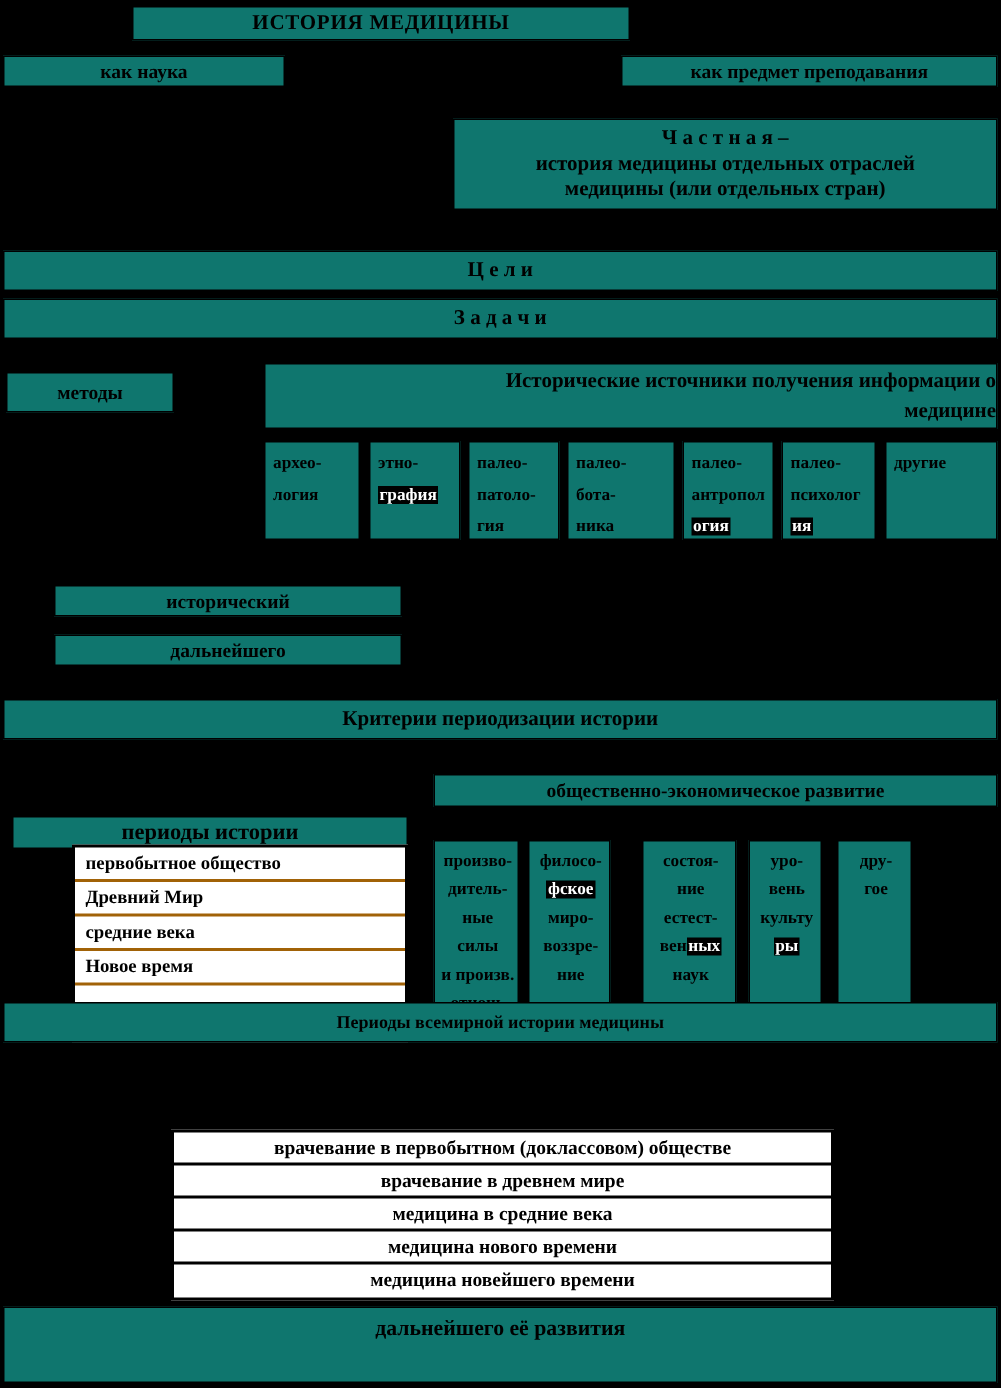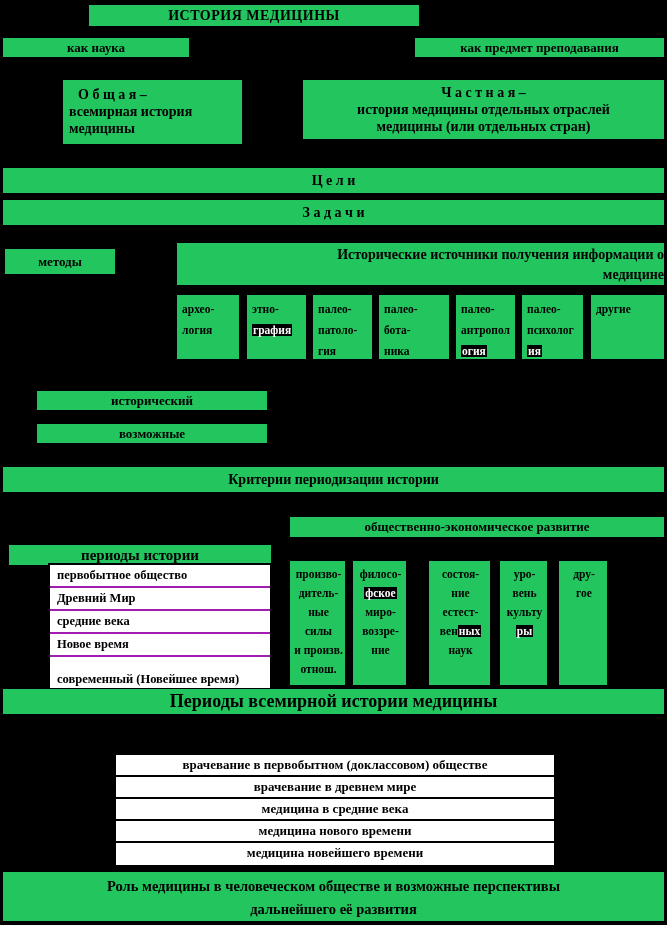--- a/index.html
+++ b/index.html
@@ -2,47 +2,42 @@
 <html><head>
 <meta charset="utf-8">
 <style>
   * { margin:0; padding:0; box-sizing:border-box; }
   html,body { background:#000; }
   .canvas {
     position:relative; width:667px; height:925px; background:#000;
     font-family:"Liberation Serif","DejaVu Serif",serif;
     font-weight:bold; color:#000;
   }
-  .box { position:absolute; background:#22c55e; border:1px solid #000; }
+  .box { position:absolute; background:#0f766e; border:1px solid #000; }
   .center { display:flex; align-items:center; justify-content:center; text-align:center; }
   .title-box { letter-spacing:0.5px; }
   .cell  { font-size:11.5px; line-height:21px; padding:4px 2px 0 5px; text-align:left; }
   .fcell { font-size:11.5px; line-height:19px; padding:4px 2px 0 4px; text-align:center; }
   .inv   { background:#000; color:#fff; padding:0 1px; }
   .vtable { position:absolute; background:#fff; border:2px solid #000; font-size:12.5px; }
-  .trow  { height:23px; line-height:21px; border-bottom:2px solid #a21caf; padding-left:7px; }
+  .trow  { height:23px; line-height:21px; border-bottom:2px solid #a16207; padding-left:7px; }
   .trow:last-child { border-bottom:none; height:26px; line-height:24px;margin-top:10px; }
   .strow { height:22px; line-height:20px; border-bottom:2px solid #000; text-align:center; font-size:13px; }
   .strow:last-child { border-bottom:none; }
 </style>
 </head>
 <body>
 
 <div class="canvas">
 
   <div class="box center title-box" style="left:88px;top:4px;width:332px;height:23px;font-size:14px">ИСТОРИЯ МЕДИЦИНЫ</div>
 
   <div class="box center" style="left:2px;top:37px;width:188px;height:21px;font-size:13px">как наука</div>
   <div class="box center" style="left:414px;top:37px;width:251px;height:21px;font-size:13px">как предмет преподавания</div>
 
-  <div class="box" style="left:62px;top:79px;width:181px;height:66px;font-size:14px;line-height:17px;padding:6px 0 0 6px">
-    <div style="padding-left:9px">О б щ а я  –</div>
-    <div>всемирная история</div>
-    <div>медицины</div>
-  </div>
 
   <div class="box" style="left:302px;top:79px;width:363px;height:61px;font-size:14px;line-height:17px;padding-top:4px;text-align:center">
     <div>Ч а с т н а я  –</div>
     <div>история медицины отдельных отраслей</div>
     <div>медицины (или отдельных стран)</div>
   </div>
 
   <div class="box center" style="left:2px;top:167px;width:663px;height:27px;font-size:14px">Ц е л и</div>
   <div class="box center" style="left:2px;top:199px;width:663px;height:27px;font-size:14px">З а д а ч и</div>
 
@@ -79,21 +74,21 @@
   <div class="box cell" style="left:521px;top:294px;width:63px;height:66px">
     <div>палео-</div>
     <div>психолог</div>
     <div><span class="inv">ия</span></div>
   </div>
   <div class="box cell" style="left:590px;top:294px;width:75px;height:66px">
     <div>другие</div>
   </div>
 
   <div class="box center" style="left:36px;top:390px;width:232px;height:21px;font-size:13px">исторический</div>
-  <div class="box center" style="left:36px;top:423px;width:232px;height:21px;font-size:13px">возможные</div>
+  <div class="box center" style="left:36px;top:423px;width:232px;height:21px;font-size:13px">дальнейшего</div>
 
   <div class="box center" style="left:2px;top:466px;width:663px;height:27px;font-size:14px">Критерии периодизации истории</div>
 
   <div class="box center" style="left:8px;top:544px;width:264px;height:22px;font-size:15px">периоды истории</div>
   <div class="box center" style="left:289px;top:516px;width:376px;height:22px;font-size:13px">общественно-экономическое развитие</div>
 
   <div class="vtable" style="left:48px;top:563px;width:224px">
     <div class="trow">первобытное общество</div>
     <div class="trow">Древний Мир</div>
     <div class="trow">средние века</div>
@@ -126,28 +121,27 @@
     <div>уро-</div>
     <div>вень</div>
     <div>культу</div>
     <div><span class="inv">ры</span></div>
   </div>
   <div class="box fcell" style="left:558px;top:560px;width:50px;height:126px">
     <div>дру-</div>
     <div>гое</div>
   </div>
 
-  <div class="box center" style="left:2px;top:688px;width:663px;height:27px;font-size:18px">Периоды всемирной истории медицины</div>
+  <div class="box center" style="left:2px;top:668px;width:663px;height:27px;font-size:12px">Периоды всемирной истории медицины</div>
 
   <div class="vtable" style="left:114px;top:753px;width:442px">
     <div class="strow">врачевание в первобытном (доклассовом) обществе</div>
     <div class="strow">врачевание в древнем мире</div>
     <div class="strow">медицина в средние века</div>
     <div class="strow">медицина нового времени</div>
     <div class="strow">медицина новейшего времени</div>
   </div>
 
   <div class="box" style="left:2px;top:871px;width:663px;height:51px;font-size:14.5px;line-height:23px;text-align:center;padding-top:3px">
-    <div>Роль медицины в человеческом обществе и возможные перспективы</div>
     <div>дальнейшего её развития</div>
   </div>
 
 </div>
 
 </body></html>

